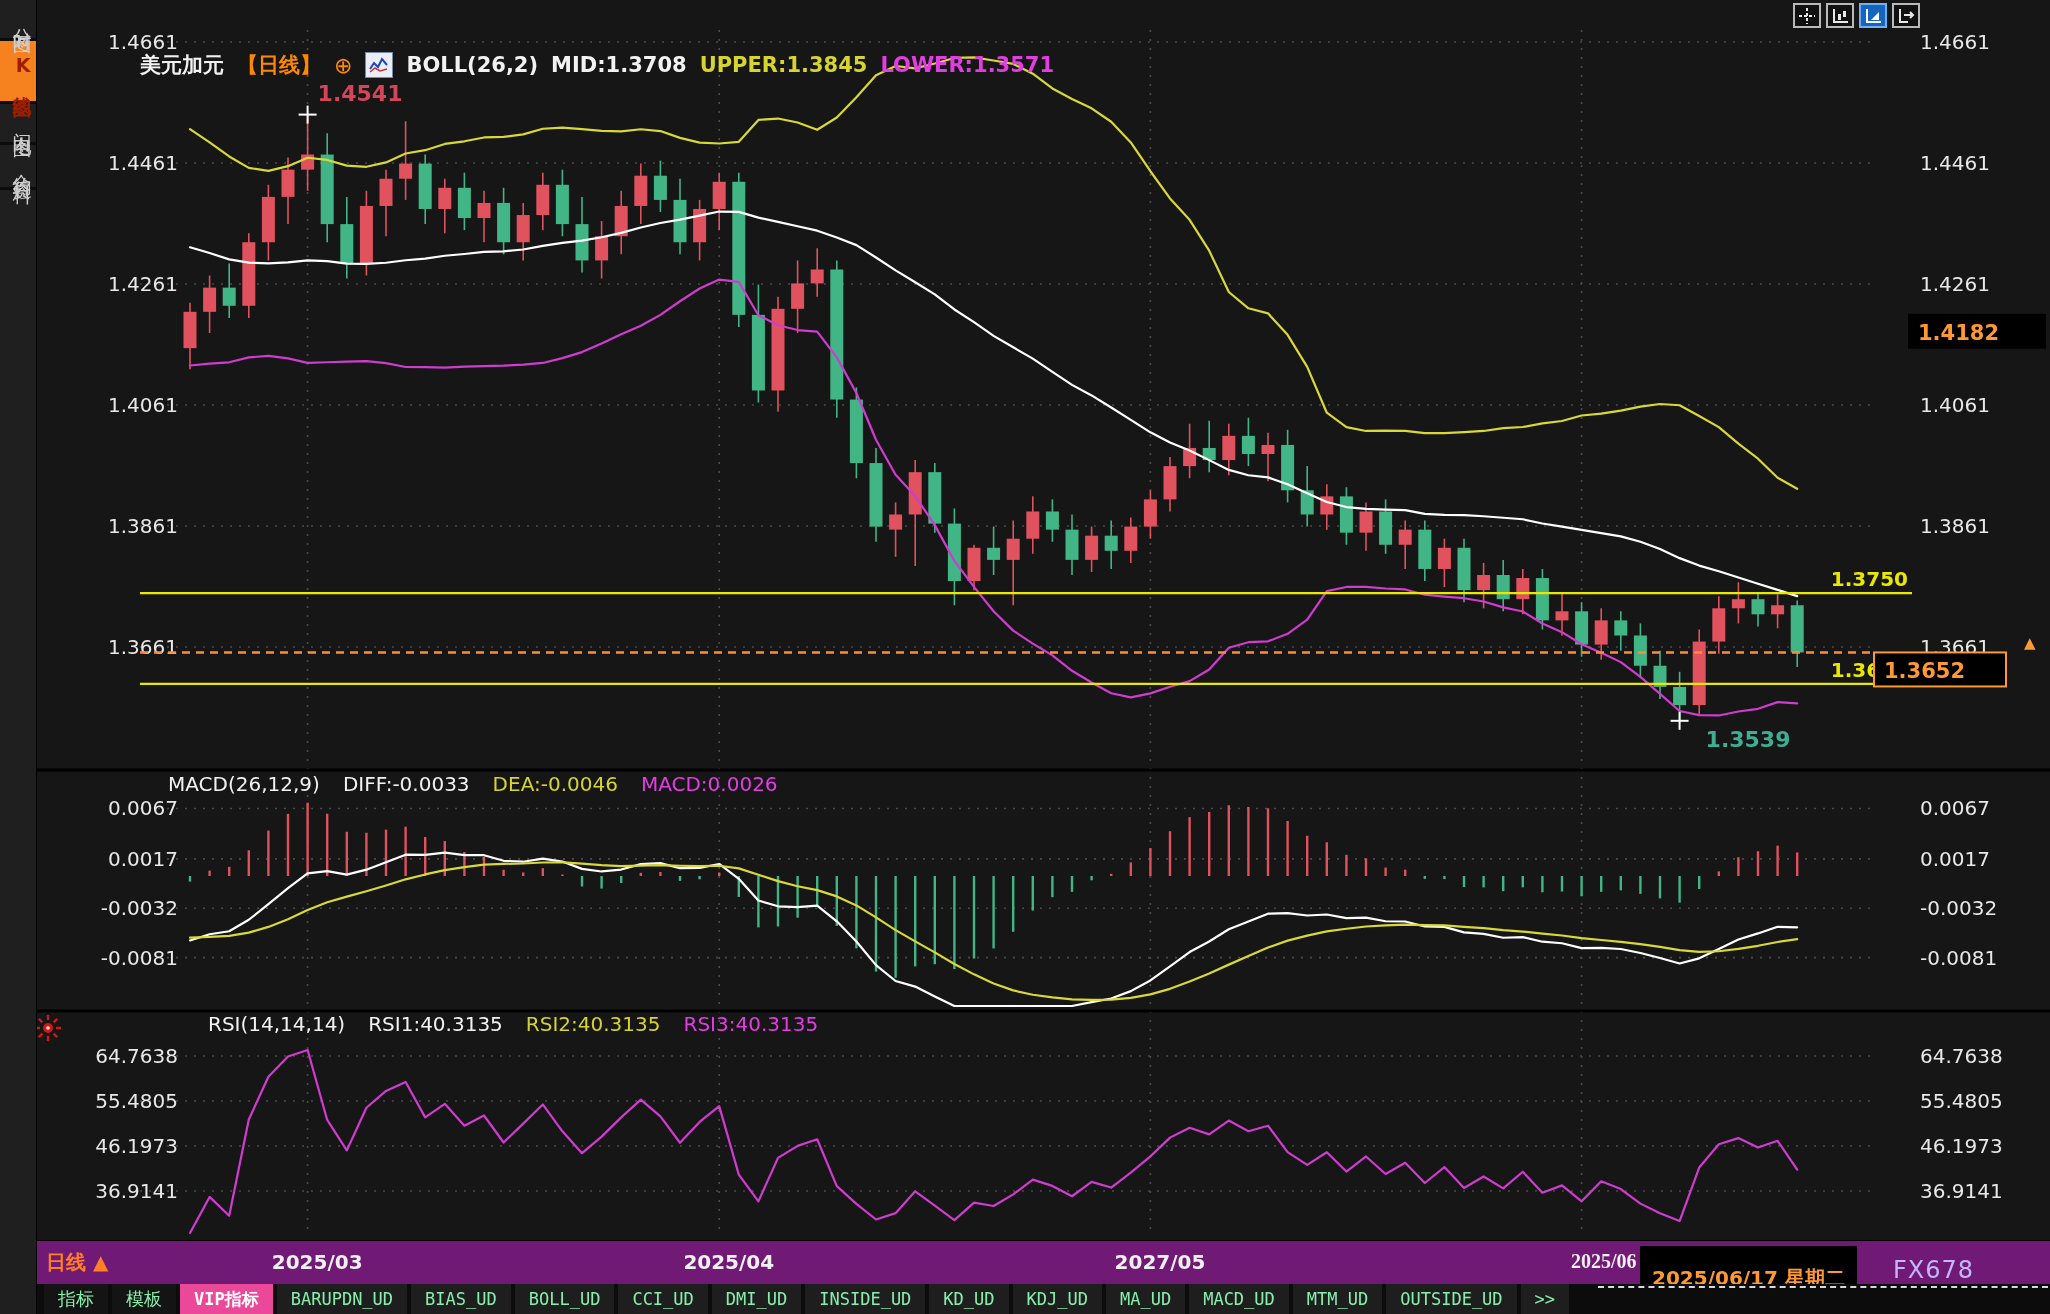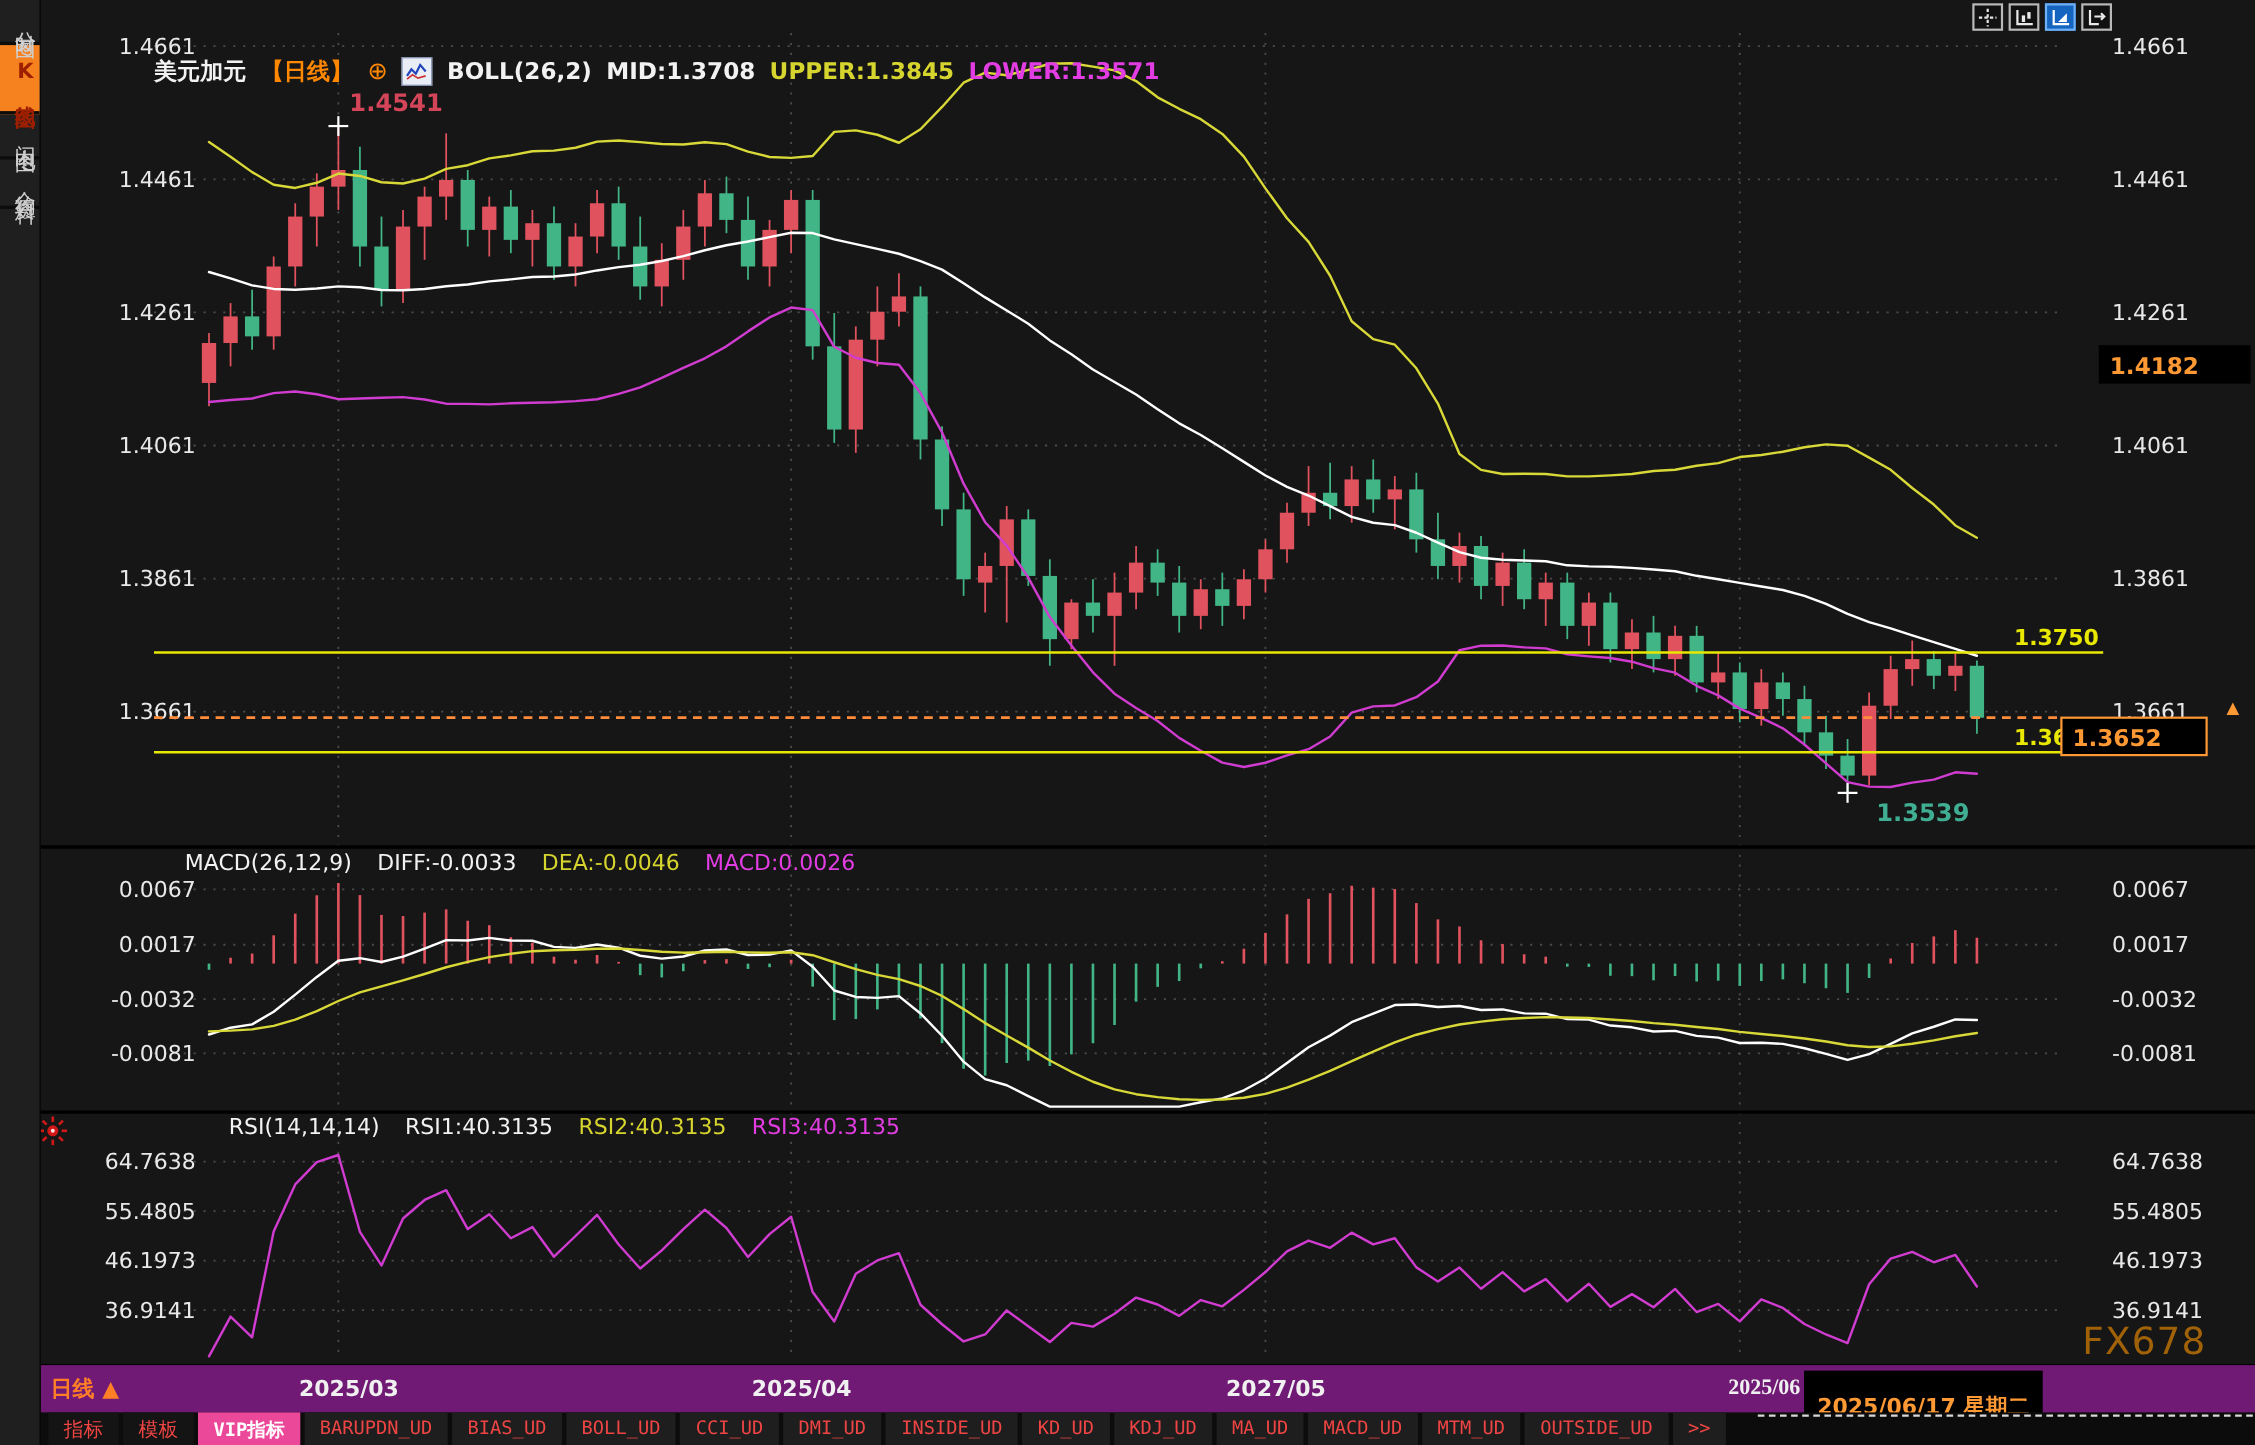--- a/index.html
+++ b/index.html
@@ -32,25 +32,25 @@
   .daterow{position:absolute;left:36px;top:1240px;width:2014px;height:44px;background:#701a75;
            z-index:4;border-top:1px solid #000;}
   .period-label{position:absolute;left:10px;top:8px;color:#ff7f27;font-size:20px;font-weight:700;cursor:pointer;}
   .month-label{position:absolute;top:9px;width:110px;text-align:right;color:#f0f0f0;
                font-size:20px;font-weight:700;}
   .curdate{position:absolute;left:1604px;top:5px;background:#000;color:#ff9933;font-size:20px;
            font-weight:700;padding:19px 12px;}
   
   .toolbar{position:absolute;left:0;top:1284px;width:2050px;height:30px;background:#0c0c0c;z-index:5;
            display:flex;align-items:stretch;gap:4px;padding-left:44px;box-sizing:border-box;}
-  .tab{background:#1e1e1e;color:#ef4444;font-size:17px;display:flex;align-items:center;
+  .tab{background:#1e1e1e;color:#86efac;font-size:17px;display:flex;align-items:center;
        padding:0 14px;font-family:"DejaVu Sans Mono",monospace;cursor:pointer;white-space:nowrap;}
   .tab.cn{font-family:"DejaVu Sans",sans-serif;font-size:18px;background:#141414;}
   .tab.vip{background:#ec4899;color:#fff;font-weight:700;}
-  .wm{position:absolute;left:1893px;top:1200px;color:#a16207;font-size:34px;z-index:6;letter-spacing:1px;}
+  .wm{position:absolute;left:1893px;top:1256px;color:#c4b5fd;font-size:24px;z-index:6;letter-spacing:1px;}
   .dashline{position:absolute;left:1598px;top:1286px;width:450px;border-top:2px dashed #d8d8d8;z-index:6;}
 </style>
 </head>
 <body>
 
 <div class="stage">
 
   <svg id="csvg" width="2050" height="1314" viewBox="0 0 2050 1314">
       <rect x="36" y="0" width="2014" height="1248" fill="#161616"></rect>
       <line x1="140" y1="42" x2="1872" y2="42" stroke="#4a4a4a" stroke-width="1.6" stroke-dasharray="2 7"></line>

